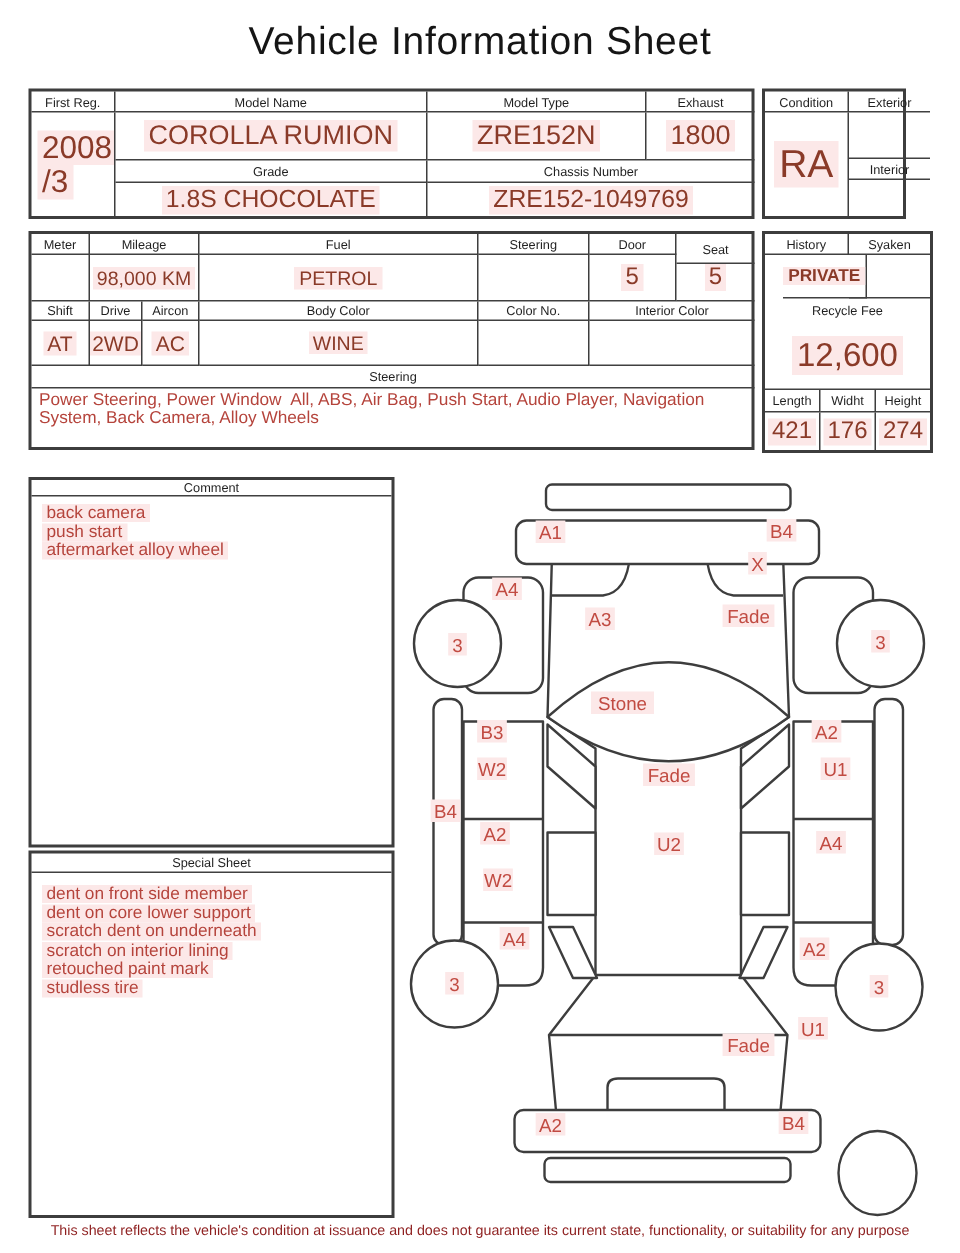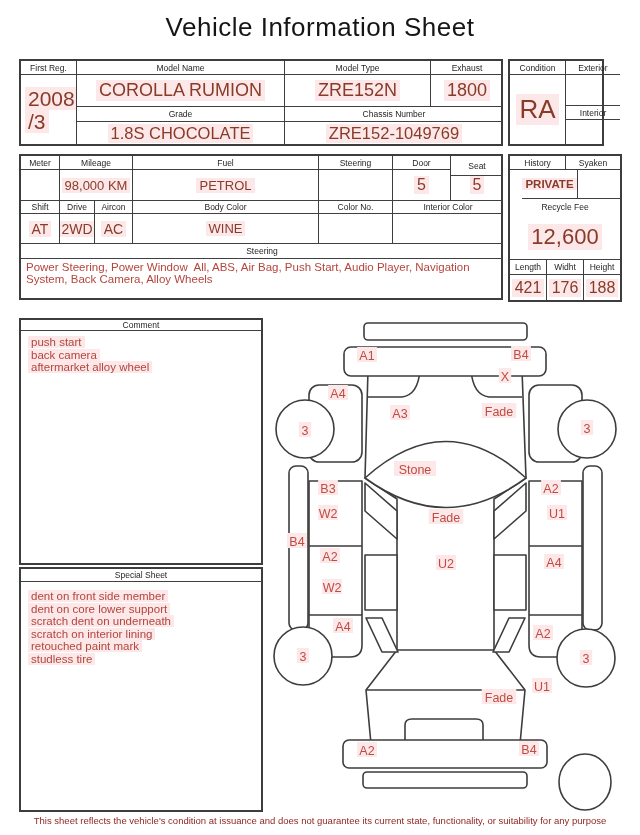--- a/index.html
+++ b/index.html
@@ -140,29 +140,29 @@
     <div class="cell lbl bR bB" style="left:0;top:104px;width:37px;height:15px;">Length</div>
     <div class="cell lbl bR bB" style="left:37px;top:104px;width:37px;height:15px;">Widht</div>
     <div class="cell lbl bB" style="left:74px;top:104px;width:36px;height:15px;">Height</div>
     <div class="cell bR f16 val" style="left:0;top:119px;width:37px;height:25px;">
         <span class="hl">421</span>
       </div>
     <div class="cell bR f16 val" style="left:37px;top:119px;width:37px;height:25px;">
         <span class="hl">176</span>
       </div>
     <div class="cell f16 val" style="left:74px;top:119px;width:36px;height:25px;">
-        <span class="hl">188</span>
+        <span class="hl">274</span>
       </div>
   </div>
 
   <div class="abs box" style="left:19px;top:318px;width:244px;height:247px;">
     <div class="cell lbl bB" style="left:0;top:0;width:240px;height:11px;">Comment</div>
     <div class="note-body" style="left:0;top:11px;width:240px;height:232px;">
+        <div class="note-line"><span class="hl">back camera</span></div>
         <div class="note-line"><span class="hl">push start</span></div>
-        <div class="note-line"><span class="hl">back camera</span></div>
         <div class="note-line"><span class="hl">aftermarket alloy wheel</span></div>
       </div>
   </div>
 
   <div class="abs box" style="left:19px;top:567px;width:244px;height:245px;">
     <div class="cell lbl bB" style="left:0;top:0;width:240px;height:13px;">Special Sheet</div>
     <div class="note-body" style="left:0;top:16px;width:240px;height:225px;">
         <div class="note-line"><span class="hl">dent on front side member</span></div>
         <div class="note-line"><span class="hl">dent on core lower support</span></div>
         <div class="note-line"><span class="hl">scratch dent on underneath</span></div>

